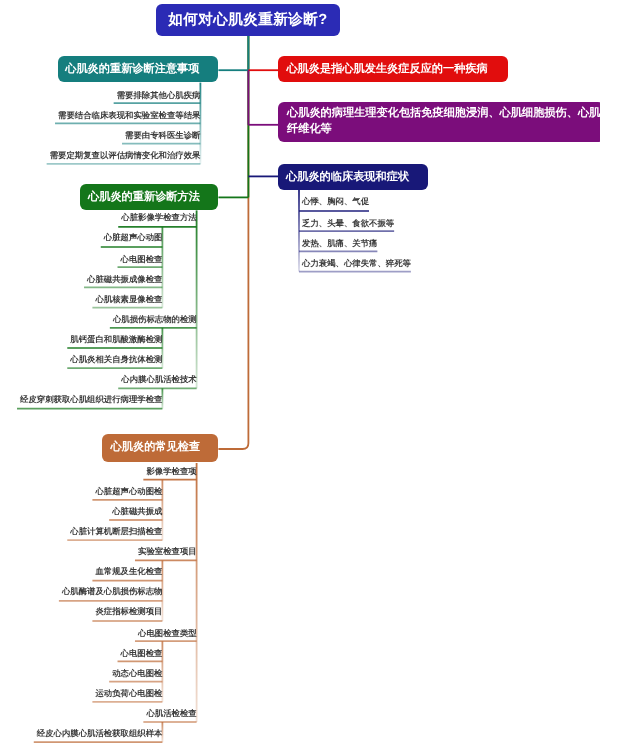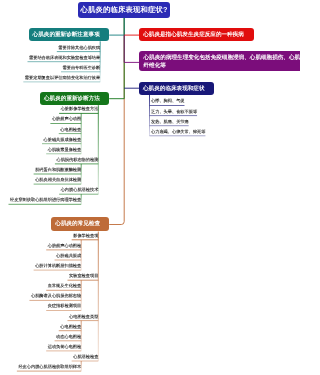--- a/index.html
+++ b/index.html
@@ -112,21 +112,21 @@
       <path d="M124.2 62.4H139" stroke="#7B0D7B" stroke-width="0.9" fill="none"></path>
       <path d="M124.2 35.1V62.4" stroke="#7B0D7B" stroke-width="0.9" fill="none"></path>
       <path d="M124.2 88.2H139" stroke="#181878" stroke-width="0.9" fill="none"></path>
       <path d="M149.5 95V135.8" stroke="url(#g10)" stroke-width="0.9" fill="none"></path>
       <path d="M149.5 105.5H184.5" stroke="#181878" stroke-width="0.9" fill="none" opacity="0.72"></path>
       <path d="M149.5 115.6H197.0625" stroke="#181878" stroke-width="0.9" fill="none" opacity="0.62"></path>
       <path d="M149.5 125.7H188.6875" stroke="#181878" stroke-width="0.9" fill="none" opacity="0.52"></path>
       <path d="M149.5 135.8H205.4375" stroke="#181878" stroke-width="0.9" fill="none" opacity="0.41999999999999993"></path>
     </svg>
 <div id="nodes">
-      <div class="node root" style="left: 78px; top: 2px; height: 16px; background: rgb(43, 43, 181); font-size: 7.3px; padding: 0px 2px; width: 92px; white-space: nowrap;">心肌炎的临床表现和症状?</div>
+      <div class="node root" style="left: 78px; top: 2px; height: 16px; background: rgb(43, 43, 181); font-size: 7.3px; padding: 0px 2px; width: 92px; white-space: nowrap;">如何对心肌炎重新诊断?</div>
       <div class="node b1" style="left: 28.6px; top: 28.2px; height: 13.1px; background: rgb(21, 126, 126); font-size: 5.6px; padding: 0px 4px; width: 80.6px; white-space: nowrap;">心肌炎的重新诊断注意事项</div>
       <div class="leaf" style="font-size: 4.2px; top: 45.5px; right: 199.8px;">需要排除其他心肌疾病</div>
       <div class="leaf" style="font-size: 4.2px; top: 55.6px; right: 199.8px;">需要结合临床表现和实验室检查等结果</div>
       <div class="leaf" style="font-size: 4.2px; top: 65.7px; right: 199.8px;">需要由专科医生诊断</div>
       <div class="leaf" style="font-size: 4.2px; top: 75.8px; right: 199.8px;">需要定期复查以评估病情变化和治疗效果</div>
       <div class="node b1" style="left: 40px; top: 92.2px; height: 13px; background: rgb(20, 118, 26); font-size: 5.6px; padding: 0px 4px; width: 69.2px; white-space: nowrap;">心肌炎的重新诊断方法</div>
       <div class="leaf" style="font-size: 4.2px; top: 107.3px; right: 201.7px;">心脏影像学检查方法</div>
       <div class="leaf" style="font-size: 4.2px; top: 117.4px; right: 218.8px;">心脏超声心动图</div>
       <div class="leaf" style="font-size: 4.2px; top: 127.5px; right: 218.8px;">心电图检查</div>
       <div class="leaf" style="font-size: 4.2px; top: 137.6px; right: 218.8px;">心脏磁共振成像检查</div>

